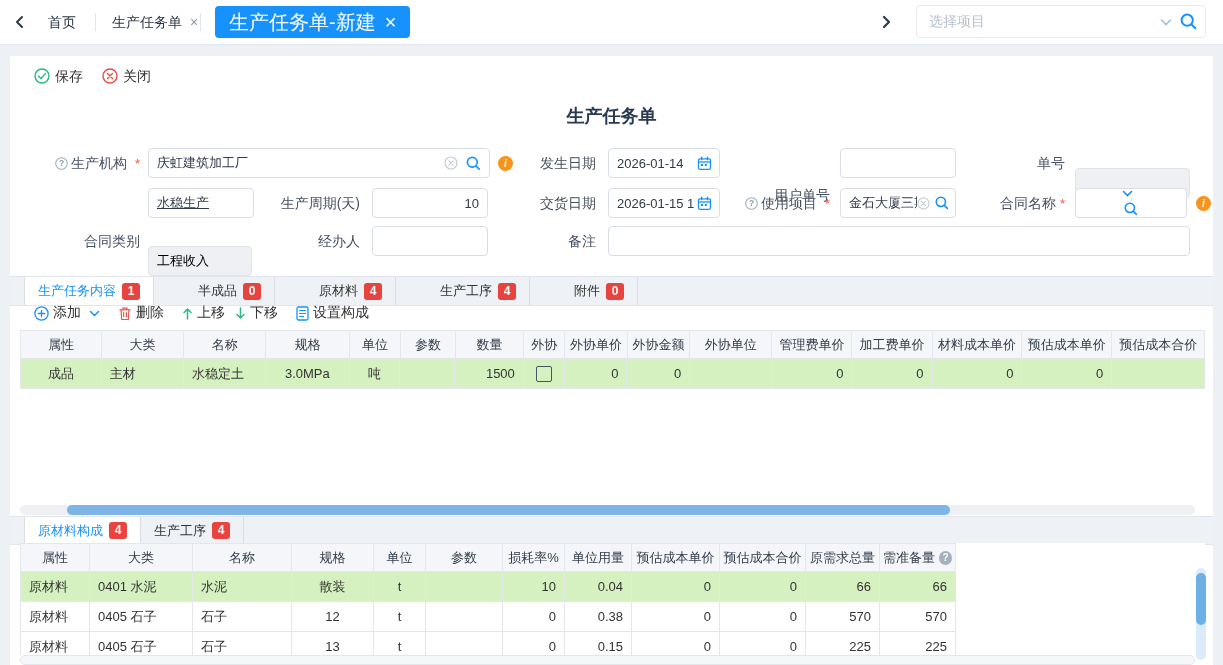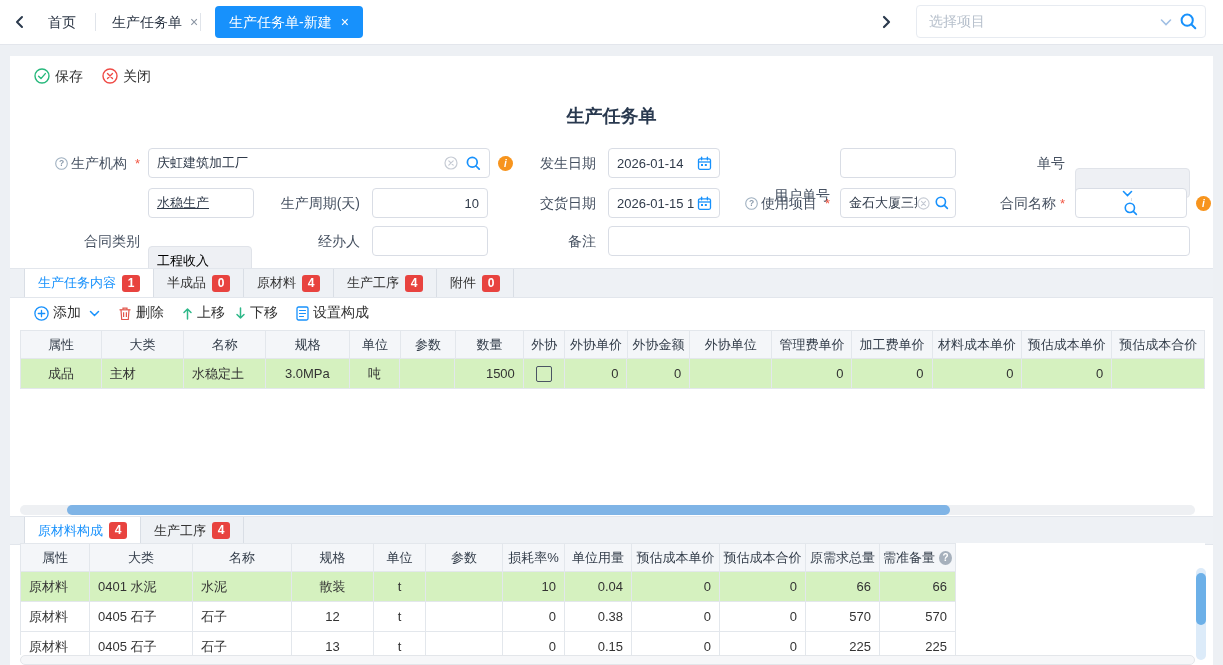--- a/index.html
+++ b/index.html
@@ -8,21 +8,21 @@
     background:#edf0f4;font-family:"Liberation Sans","DejaVu Sans",sans-serif;
     -webkit-font-smoothing:antialiased;
   }
   
   .topbar{position:absolute;top:0;left:0;width:1223px;height:44px;background:#fff;border-bottom:1px solid #e3e6ec;}
   .nav-chev{position:absolute;top:15px;cursor:pointer;}
   .home{position:absolute;left:48px;top:0;height:44px;line-height:44px;font-size:14px;color:#2a3443;cursor:pointer;}
   .tb-div{position:absolute;top:13px;width:1px;height:18px;background:#e0e4ea;}
   .tab-plain{position:absolute;top:0;height:44px;line-height:44px;font-size:14px;color:#2a3443;cursor:pointer;}
   .tab-plain .x{color:#8a94a2;margin-left:8px;font-size:14px;}
-  .tab-active{position:absolute;left:215px;top:6px;height:32px;line-height:32px;background:#1791fc;border-radius:4px;color:#fff;font-size:14px;padding:0 14px;cursor:pointer;}
+  .tab-active{position:absolute;left:215px;top:6px;height:32px;line-height:32px;background:#1791fc;border-radius:4px;color:#fff;font-size:20px;padding:0 14px;cursor:pointer;}
   .tab-active .x{color:#fff;margin-left:9px;}
   .proj-box{position:absolute;left:916px;top:5px;width:290px;height:33px;box-sizing:border-box;border:1px solid #e7ebf1;border-radius:4px;background:#fff;display:flex;align-items:center;}
   .proj-box .ph{flex:1;padding-left:12px;font-size:14px;color:#b7c0cc;}
   
   .panel{position:absolute;top:56px;left:10px;width:1203px;height:609px;background:#fff;}
   .act-btn{position:absolute;top:12px;height:22px;display:flex;gap:5px;font-size:14px;color:#333;cursor:pointer;}
   .doc-title{position:absolute;top:48px;left:0;width:1203px;text-align:center;font-size:18px;font-weight:bold;color:#29394f;}
   
   .lbl{position:absolute;height:30px;line-height:30px;font-size:14px;color:#455060;text-align:right;white-space:nowrap;}
   .lbl.required::after{content:"*";color:#f25643;margin-left:4px;font-size:13px;}
@@ -237,21 +237,21 @@
   <div class="lbl" style="left:246px;top:170px;width:104px;">经办人</div>
   <div class="inp" style="left:362px;top:170px;width:116px;">
     <span class="txt"></span>
   </div>
 
   <div class="lbl" style="left:500px;top:170px;width:86px;">备注</div>
   <div class="inp" style="left:598px;top:170px;width:582px;">
     <span class="txt"></span>
   </div>
 
-  <div class="tabbar" style="top:212px;height:28px;">
+  <div class="tabbar" style="top:220px;height:28px;gap:31px;">
     <div class="ttab on">
         <span>生产任务内容</span>
         <span class="badge">1</span>
       </div>
     <div class="ttab">
         <span>半成品</span>
         <span class="badge">0</span>
       </div>
     <div class="ttab">
         <span>原材料</span>

